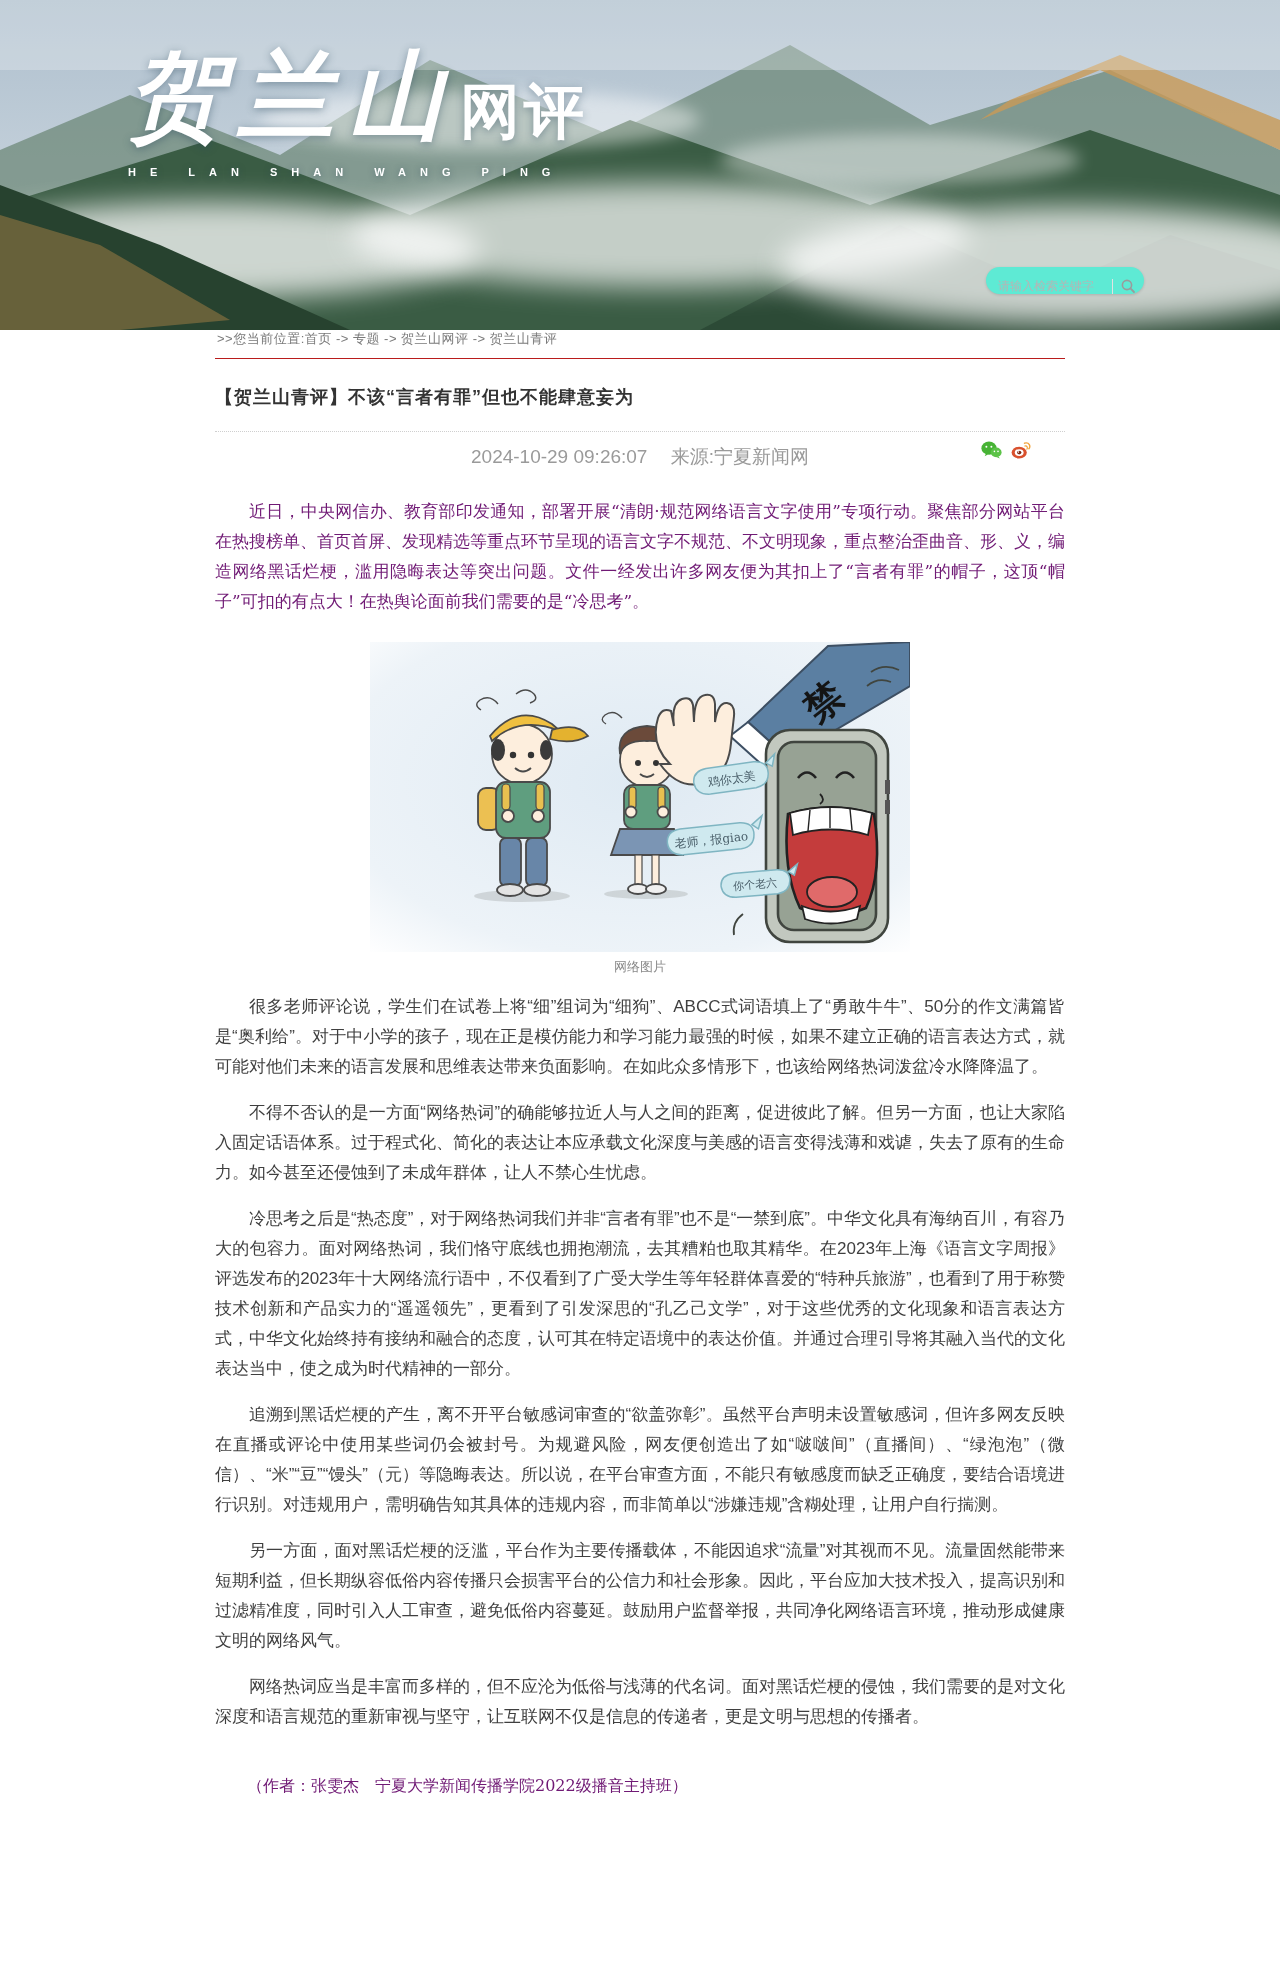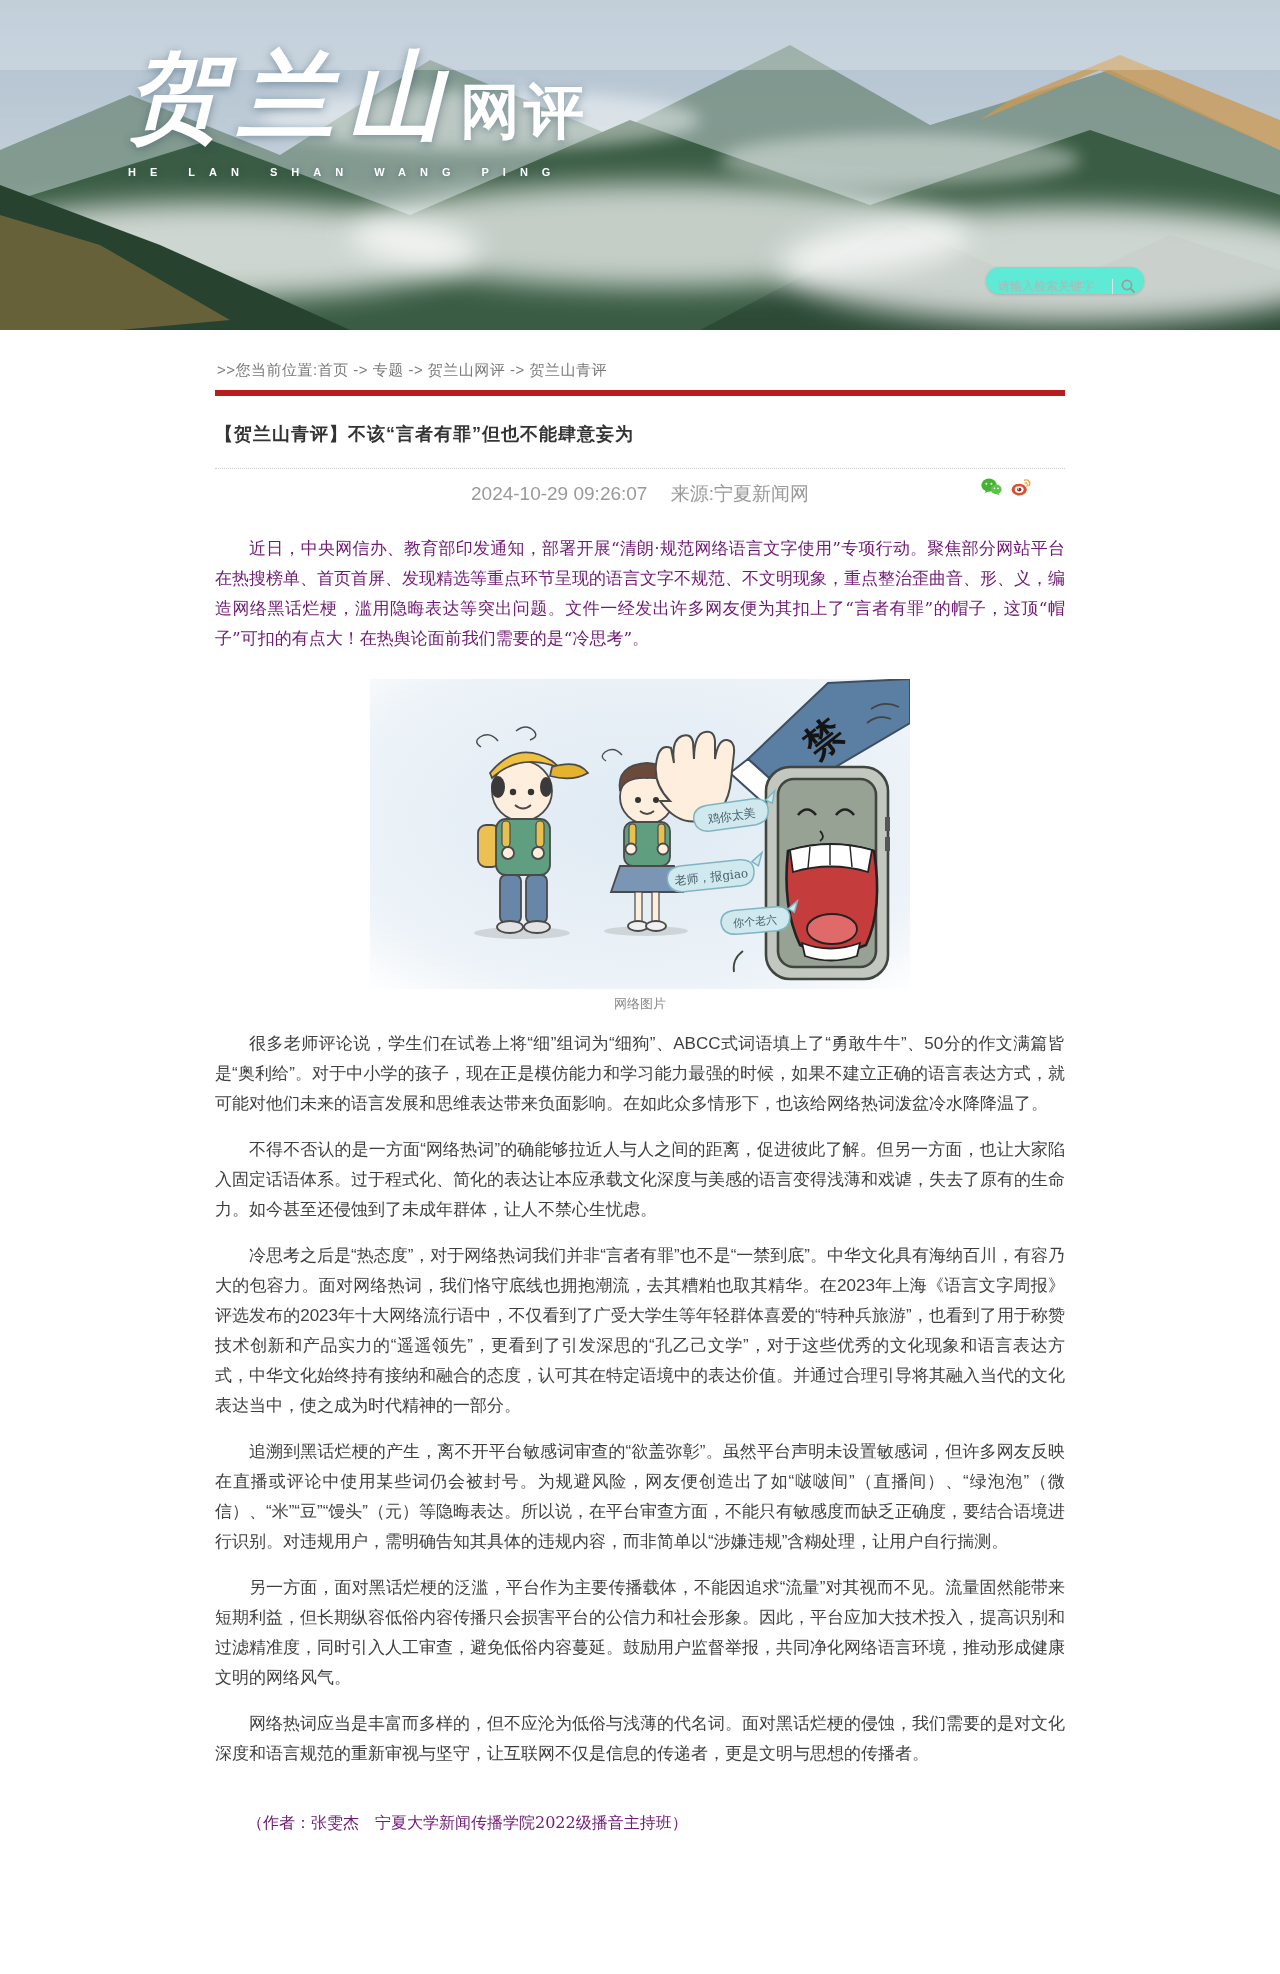--- a/index.html
+++ b/index.html
@@ -39,22 +39,22 @@
     font-size:12px; color:#555; min-width:0;
     font-family:"Liberation Sans","DejaVu Sans",sans-serif;
   }
   .search-box input::placeholder { color:#b5b5b5; }
   .search-divider { width:1px; height:15px; background:#e2e2e2; margin:0 7px; }
   .search-btn { border:none; background:none; cursor:pointer; display:flex; align-items:center; padding:0; }
 
   
   .content { width:850px; margin:0 auto; }
   .breadcrumb {
-    padding:31px 2px 10px; font-size:15px; color:#7a7a7a;
-    border-bottom:6px solid #b91c1c; letter-spacing:.5px;
+    padding:0 2px 10px; font-size:13px; color:#7a7a7a;
+    border-bottom:1px solid #b91c1c; letter-spacing:.5px;
   }
   .article-title {
     margin-top:26px; text-align:left;
     font-size:18px; font-weight:bold; color:#333; letter-spacing:1px;
   }
   .meta-row {
     position:relative; margin-top:22px; padding:12px 0 10px;
     border-top:1px dotted #cfcfcf;
     text-align:center; font-size:19px; color:#9a9a9a;
   }

